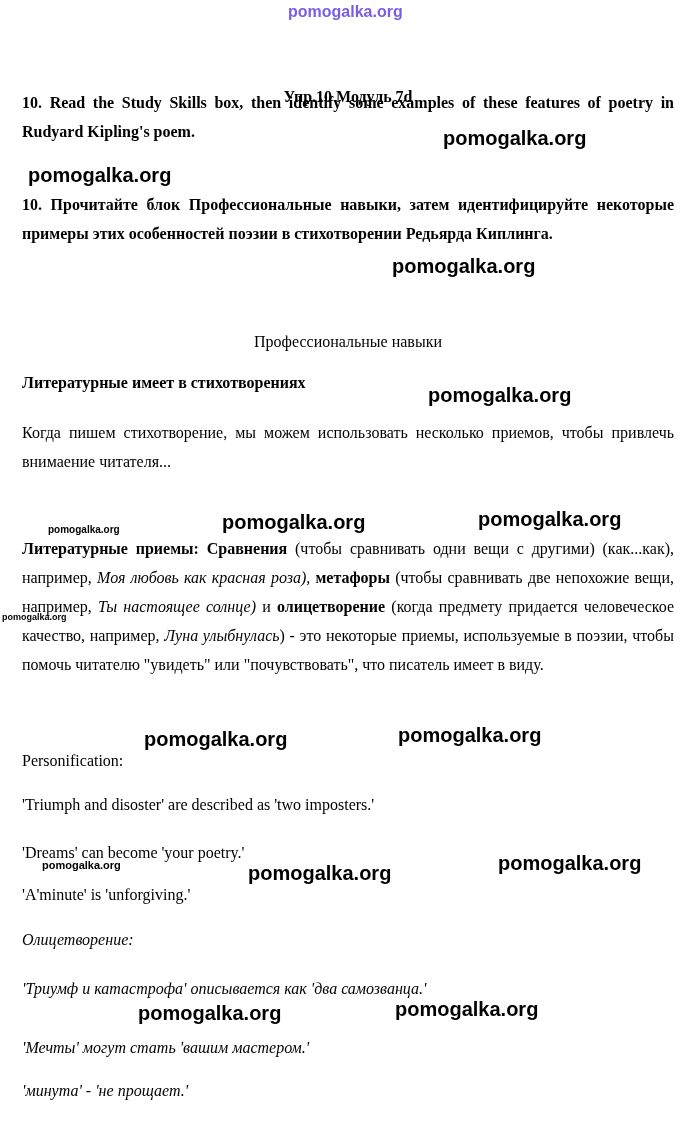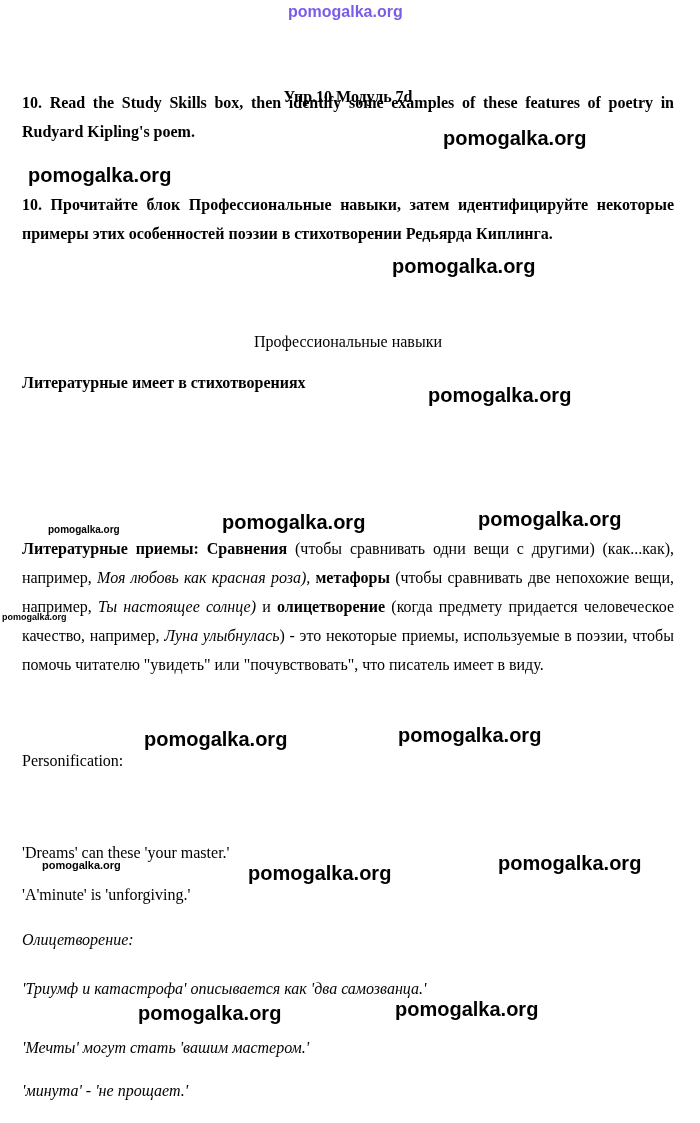--- a/index.html
+++ b/index.html
@@ -42,27 +42,29 @@
   <div class="block center bold title" style="top:34px;">Упр.10 Модуль 7d</div>
 
   <div class="block justify bold" style="top:88px;">10. Read the Study Skills box, then identify some examples of these features of poetry in Rudyard Kipling's poem.</div>
 
   <div class="block justify bold" style="top:190px;">10. Прочитайте блок Профессиональные навыки, затем идентифицируйте некоторые примеры этих особенностей поэзии в стихотворении Редьярда Киплинга.</div>
 
   <div class="block center" style="top:327px;">Профессиональные навыки</div>
 
   <div class="block bold" style="top:368px;">Литературные имеет в стихотворениях</div>
 
+  <div class="block justify" style="top:418px;">Когда пишем стихотворение, мы можем использовать несколько приемов, чтобы привлечь внимаение читателя...</div>
 
   <div class="block justify" style="top:534px;"><span class="bold">Литературные приемы: Сравнения </span><span>(чтобы сравнивать одни вещи с другими) (как...как), например, </span><span class="italic">Моя любовь как красная роза), </span><span class="bold">метафоры </span><span>(чтобы сравнивать две непохожие вещи, например, </span><span class="italic">Ты настоящее солнце) </span><span>и </span><span class="bold">олицетворение </span><span>(когда предмету придается человеческое качество, например, </span><span class="italic">Луна улыбнулась</span><span>) - это некоторые приемы, используемые в поэзии, чтобы помочь читателю "увидеть" или "почувствовать", что писатель имеет в виду.</span></div>
 
   <div class="block" style="top:746px;">Personification:</div>
 
+  <div class="block" style="top:790px;">'Triumph and disoster' are described as 'two imposters.'</div>
 
-  <div class="block" style="top:838px;">'Dreams' can these 'your master.'</div>
+  <div class="block" style="top:838px;">'Dreams' can become 'your poetry.'</div>
 
   <div class="block italic" style="top:925px;">Олицетворение:</div>
 
   <div class="block" style="top:880px;">'A'minute' is 'unforgiving.'</div>
 
   <div class="block italic" style="top:974px;">'Триумф и катастрофа' описывается как 'два самозванца.'</div>
 
   <div class="block italic" style="top:1033px;">'Мечты' могут стать 'вашим мастером.'</div>
 
   <div class="block italic" style="top:1076px;">'минута' - 'не прощает.'</div>

